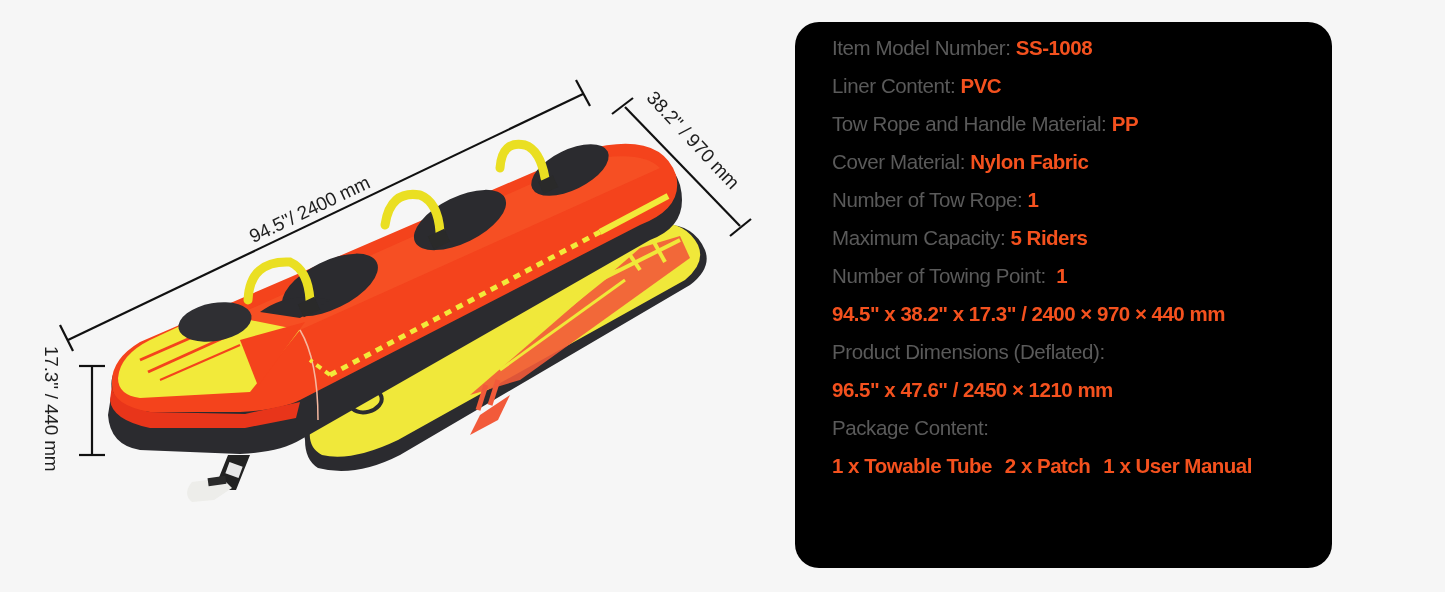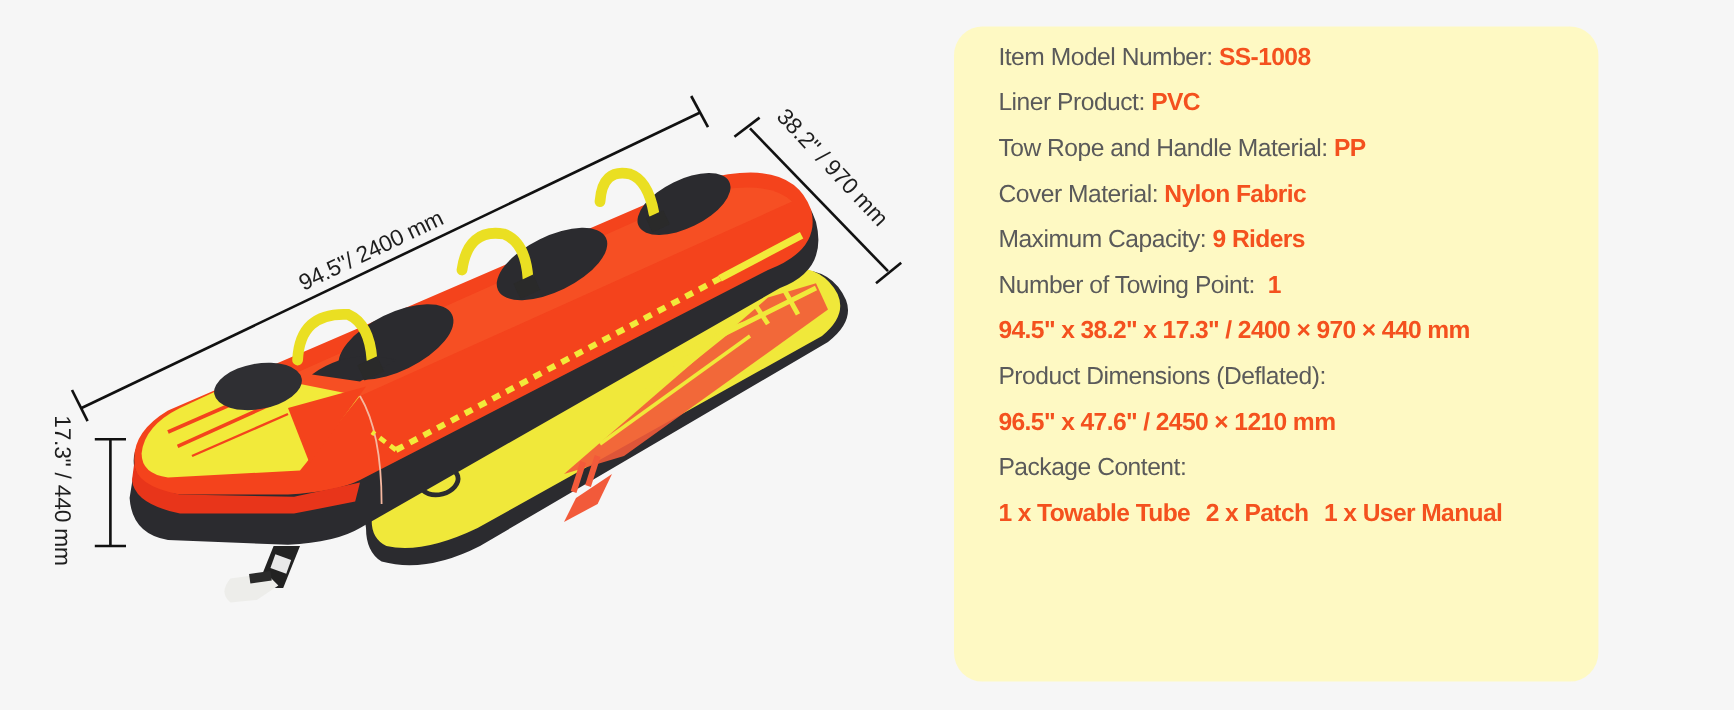--- a/index.html
+++ b/index.html
@@ -10,21 +10,21 @@
     position:relative;
   }
   .product-area { position:absolute; left:0; top:0; width:790px; height:592px; }
   .product-area svg { position:absolute; left:0; top:0; }
   .dim-label {
     position:absolute; font-size:19px; color:#1e1e1e; white-space:nowrap;
     transform-origin:0 0; letter-spacing:-0.2px;
   }
   .spec-card {
     position:absolute; left:795px; top:22px; width:537px; height:546px;
-    background:#fef9c3; border-radius:24px;
+    background:#000000; border-radius:24px;
   }
   .spec-list { position:absolute; left:37px; top:12px; margin:0; padding:0; list-style:none; }
   .spec-row {
     height:38px; line-height:28px; font-size:20.5px; color:#555555;
     white-space:nowrap; letter-spacing:-0.4px;
   }
   .spec-label { color:#5a5a5a; }
   .spec-value { color:#f4511e; font-weight:bold; letter-spacing:-0.5px; }
   .pkg-item { color:#f4511e; font-weight:bold; margin-right:13px; letter-spacing:-0.5px; }
 </style>
@@ -116,24 +116,25 @@
   </svg>
 
   <div class="dim-label" style="left:246px; top:228px; transform:rotate(-25.5deg);">94.5"/ 2400 mm</div>
   <div class="dim-label" style="left:658px; top:87px; transform:rotate(47deg);">38.2" / 970 mm</div>
   <div class="dim-label" style="left:62px; top:346px; transform:rotate(90deg);">17.3" / 440 mm</div>
 </div>
 
 <div class="spec-card">
   <ul class="spec-list">
     <li class="spec-row"><span class="spec-label">Item Model Number: </span><span class="spec-value">SS-1008</span></li>
-    <li class="spec-row"><span class="spec-label">Liner Product: </span><span class="spec-value">PVC</span></li>
+    <li class="spec-row"><span class="spec-label">Liner Content: </span><span class="spec-value">PVC</span></li>
     <li class="spec-row"><span class="spec-label">Tow Rope and Handle Material: </span><span class="spec-value">PP</span></li>
     <li class="spec-row"><span class="spec-label">Cover Material: </span><span class="spec-value">Nylon Fabric</span></li>
-    <li class="spec-row"><span class="spec-label">Maximum Capacity: </span><span class="spec-value">9 Riders</span></li>
+    <li class="spec-row"><span class="spec-label">Number of Tow Rope: </span><span class="spec-value">1</span></li>
+    <li class="spec-row"><span class="spec-label">Maximum Capacity: </span><span class="spec-value">5 Riders</span></li>
     <li class="spec-row"><span class="spec-label" style="white-space:pre">Number of Towing Point:  </span><span class="spec-value">1</span></li>
     <li class="spec-row"><span class="spec-value">94.5" x 38.2" x 17.3" / 2400 × 970 × 440 mm</span></li>
     <li class="spec-row"><span class="spec-label">Product Dimensions (Deflated):</span></li>
     <li class="spec-row"><span class="spec-value">96.5" x 47.6" / 2450 × 1210 mm</span></li>
     <li class="spec-row"><span class="spec-label">Package Content:</span></li>
     <li class="spec-row">
       <span class="pkg-item">1 x Towable Tube</span><span class="pkg-item">2 x Patch</span><span class="pkg-item">1 x User Manual</span>
     </li>
   </ul>
 </div>

